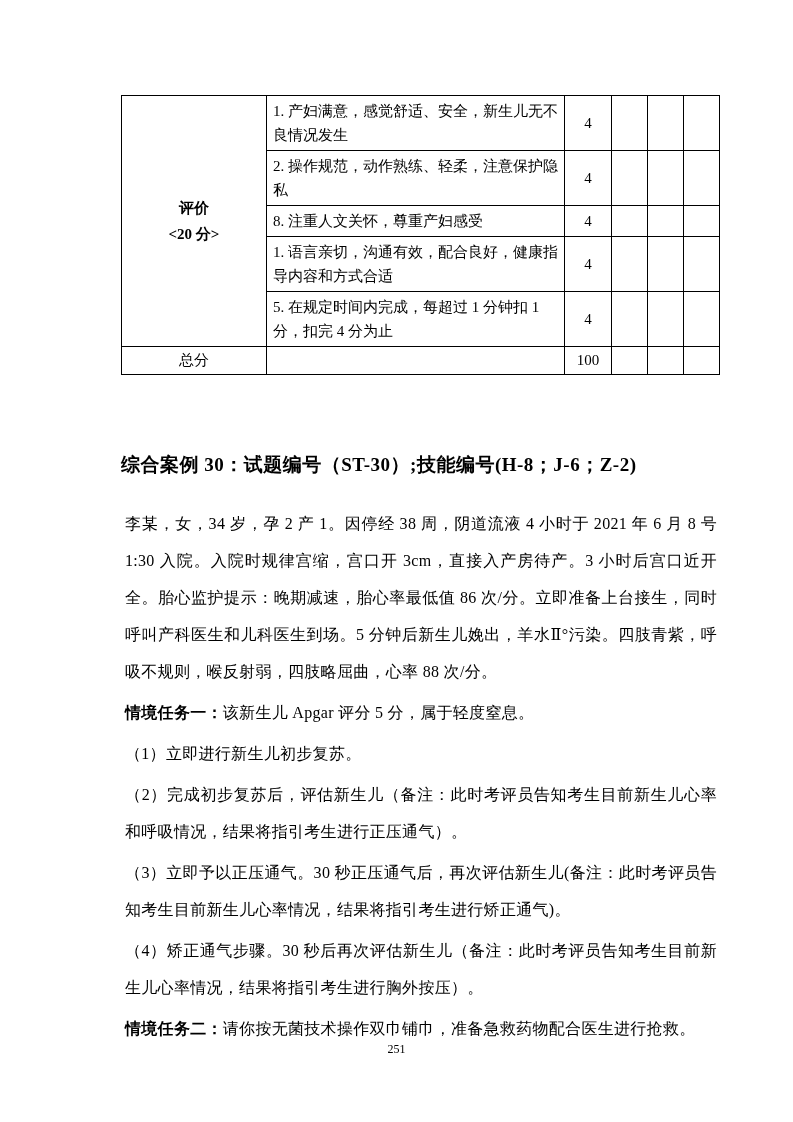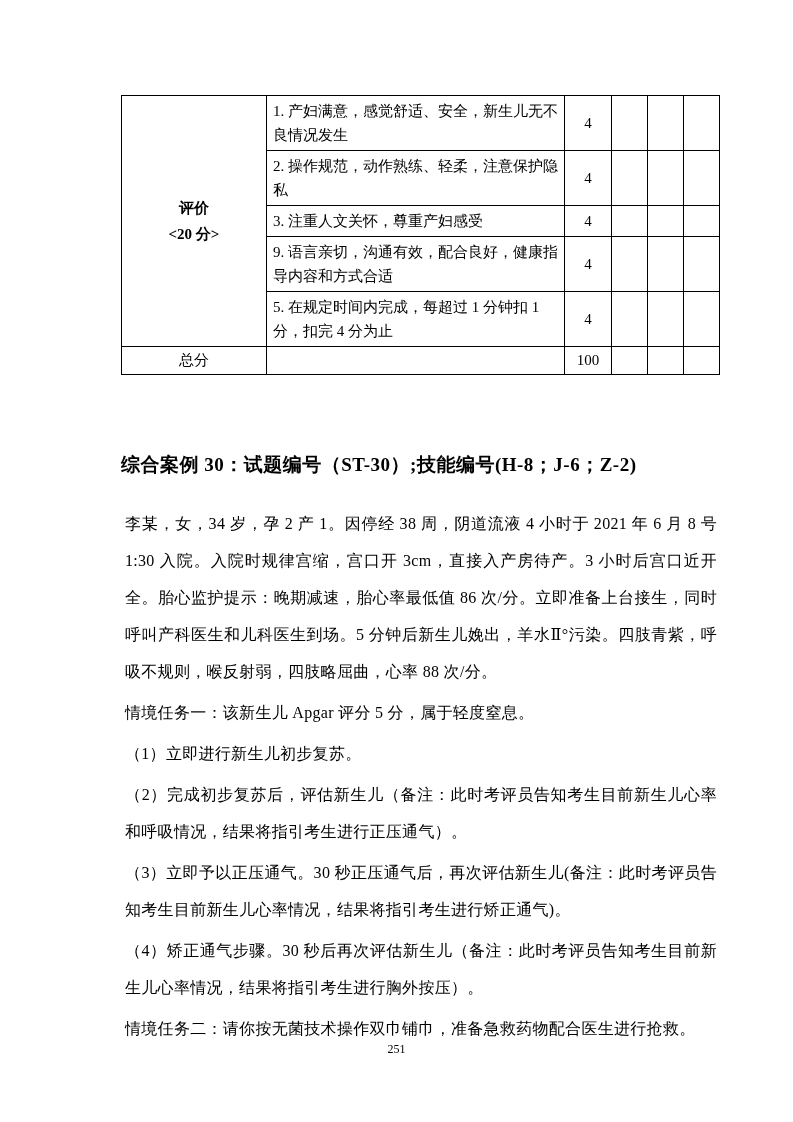--- a/index.html
+++ b/index.html
@@ -60,21 +60,21 @@
   }
   
   .body-text {
     margin-top: 26px;
     font-size: 16px;
     line-height: 37px;
     text-align: justify;
     letter-spacing: 0.3px;
   }
   .body-text p { margin: 4px; }
-  .bold-prefix { font-weight: normal; }
+  .bold-prefix { font-weight: bold; }
   
   .page-number {
     position: absolute;
     left: 0;
     right: 0;
     top: 1042px;
     text-align: center;
     font-size: 12px;
   }
 </style>
@@ -106,28 +106,28 @@
           <td></td>
         </tr>
         <tr>
           <td class="desc-cell">2. 操作规范，动作熟练、轻柔，注意保护隐私</td>
           <td class="score-cell">4</td>
           <td></td>
           <td></td>
           <td></td>
         </tr>
         <tr>
-          <td class="desc-cell">3. 注重人文关怀，尊重产妇感受</td>
+          <td class="desc-cell">8. 注重人文关怀，尊重产妇感受</td>
           <td class="score-cell">4</td>
           <td></td>
           <td></td>
           <td></td>
         </tr>
         <tr>
-          <td class="desc-cell">9. 语言亲切，沟通有效，配合良好，健康指导内容和方式合适</td>
+          <td class="desc-cell">1. 语言亲切，沟通有效，配合良好，健康指导内容和方式合适</td>
           <td class="score-cell">4</td>
           <td></td>
           <td></td>
           <td></td>
         </tr>
         <tr>
           <td class="desc-cell">5. 在规定时间内完成，每超过 1 分钟扣 1 分，扣完 4 分为止</td>
           <td class="score-cell">4</td>
           <td></td>
           <td></td>

